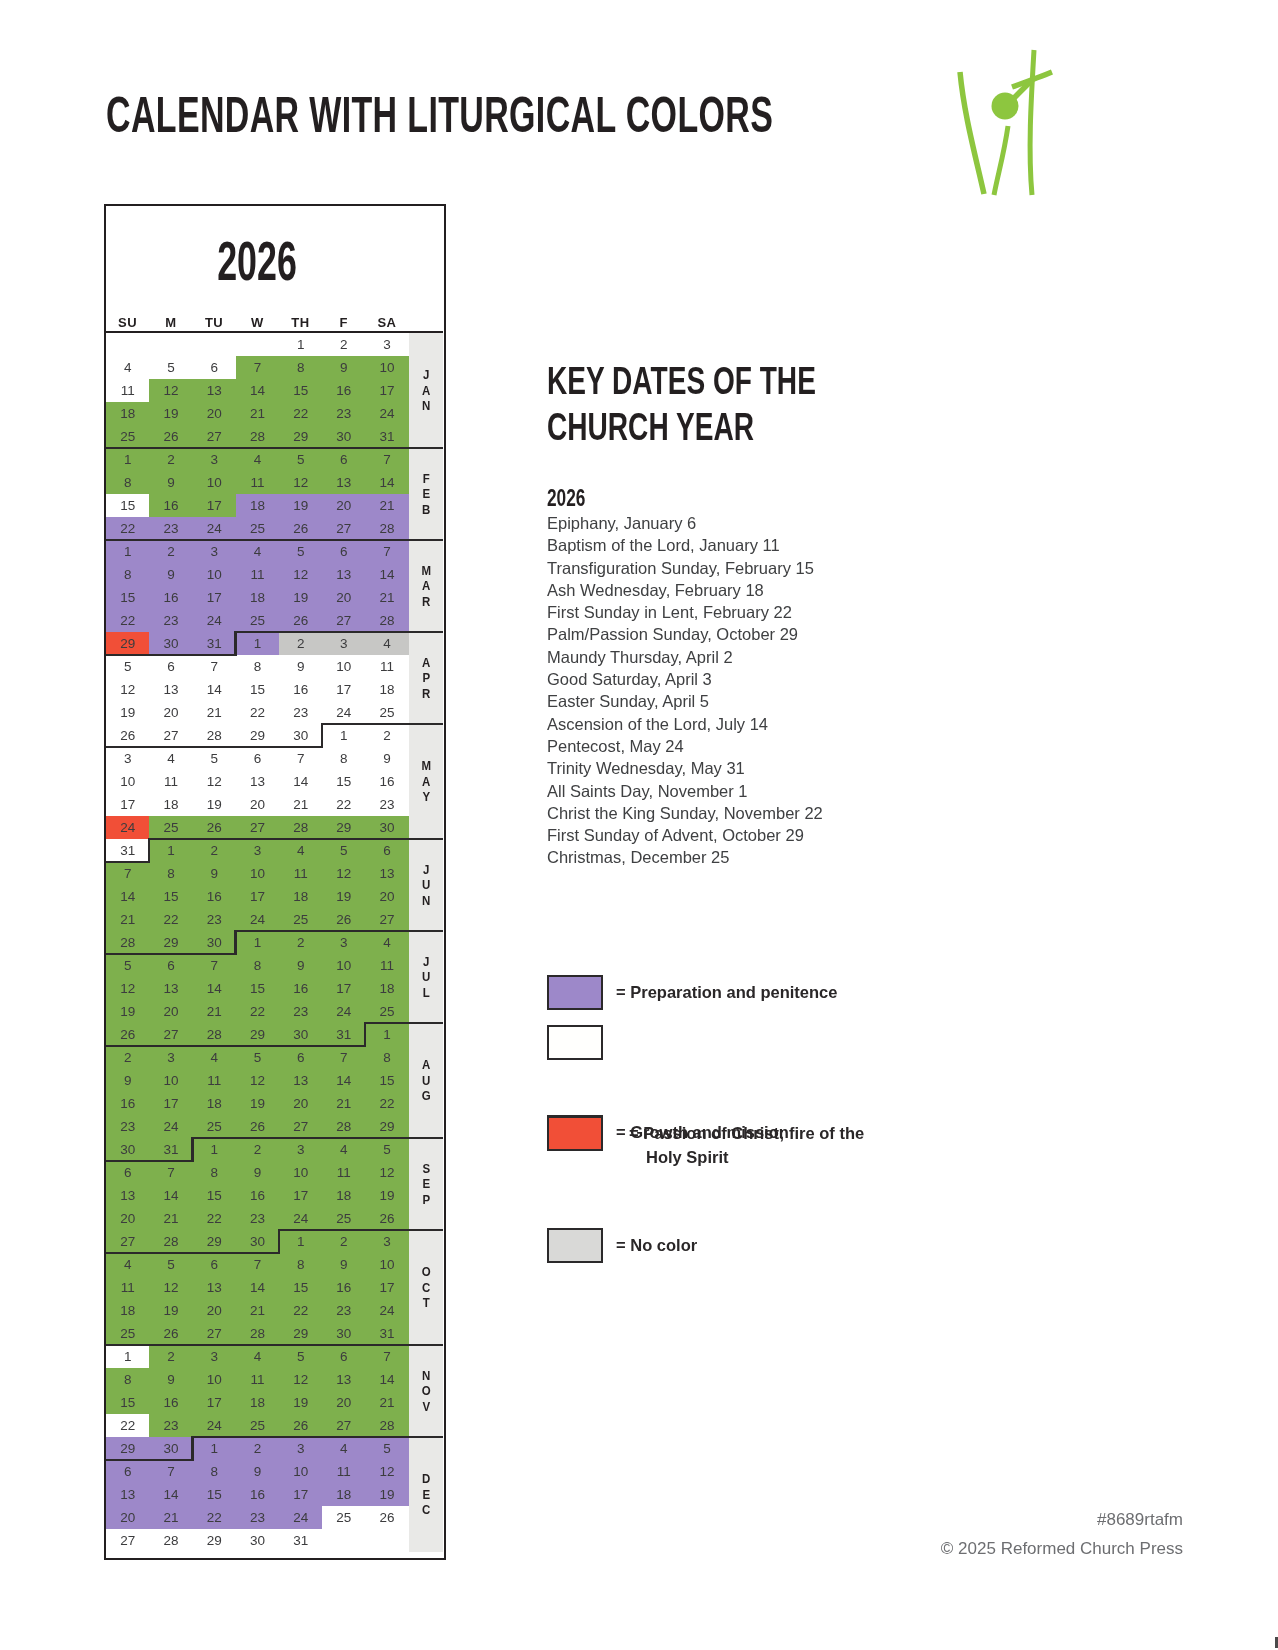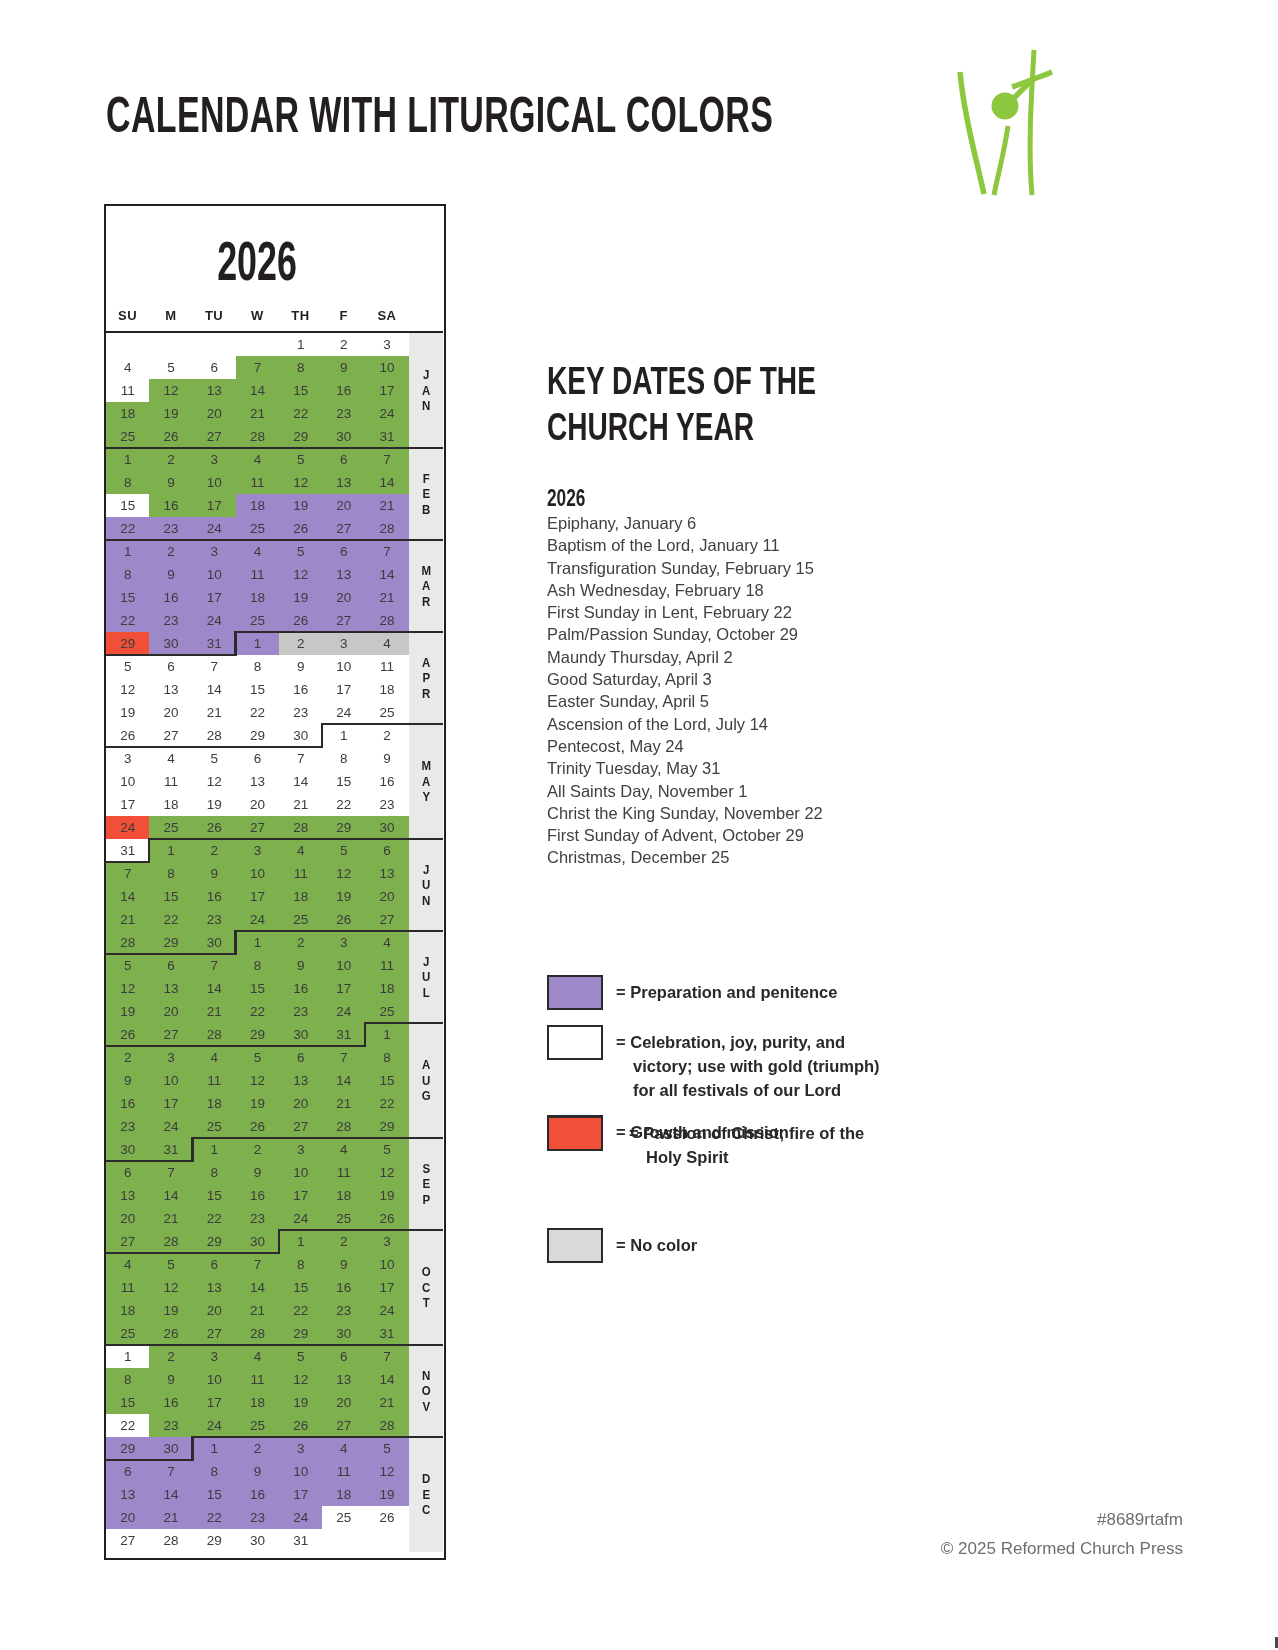--- a/index.html
+++ b/index.html
@@ -25,21 +25,21 @@
   
   .cal-box{
     position:absolute; left:104px; top:204px; width:342px; height:1356px;
     border:2.5px solid #231f20; background:#ffffff;
   }
   .cal-title{
     position:absolute; left:0; top:22px; width:302px; text-align:center;
     font-size:56px; font-weight:bold; transform:scaleX(0.64); transform-origin:center top;
     white-space:nowrap; color:#231f20;
   }
-  .dow-row{ position:absolute; left:0; top:102px; width:302.5px; height:22px; display:flex; }
+  .dow-row{ position:absolute; left:0; top:109px; width:302.5px; height:22px; display:flex; }
   .dow-cell{ flex:1; text-align:center; font-size:13px; font-weight:bold; letter-spacing:0.5px; color:#231f20;}
   .header-line{ position:absolute; left:0; top:124.5px; width:337px; height:2.5px; background:#231f20; }
   #cal-grid{ position:absolute; inset:0; }
   .cell{ position:absolute; }
   .cell span{
     display:block; width:100%; height:100%; text-align:center;
     font-size:13.5px; line-height:23px; color:#3c3c3e;
   }
   .mline{ position:absolute; background:#2b292a; }
   .strip-bg{ position:absolute; background:#e9e9e7; }
@@ -1294,41 +1294,36 @@
       <div>Baptism of the Lord, January 11</div>
       <div>Transfiguration Sunday, February 15</div>
       <div>Ash Wednesday, February 18</div>
       <div>First Sunday in Lent, February 22</div>
       <div>Palm/Passion Sunday, October 29</div>
       <div>Maundy Thursday, April 2</div>
       <div>Good Saturday, April 3</div>
       <div>Easter Sunday, April 5</div>
       <div>Ascension of the Lord, July 14</div>
       <div>Pentecost, May 24</div>
-      <div>Trinity Tuesday, May 31</div>
+      <div>Trinity Wednesday, May 31</div>
       <div>All Saints Day, November 1</div>
       <div>Christ the King Sunday, November 22</div>
       <div>First Sunday of Advent, October 29</div>
       <div>Christmas, December 25</div>
     </div>
 
   <div id="legend">
       <div class="legend-row" style="top: 975px;">
         <div class="legend-swatch" style="background: rgb(157, 136, 201);"></div>
         <div class="legend-text">
           <div>= Preparation and penitence</div>
         </div>
       </div>
       <div class="legend-row" style="top: 1025px;">
         <div class="legend-swatch" style="background: rgb(255, 255, 253);"></div>
-        <div class="legend-text">
-          <div>= Celebration, joy, purity, and</div>
-          <div class="cont">victory; use with gold (triumph)</div>
-          <div class="cont">for all festivals of our Lord</div>
-        </div>
       </div>
       <div class="legend-row" style="top: 1115px;">
         <div class="legend-swatch" style="background: rgb(126, 176, 77);"></div>
         <div class="legend-text">
           <div>= Growth and mission</div>
         </div>
       </div>
       <div class="legend-row" style="top: 1116px; gap: 13px;">
         <div class="legend-swatch" style="background: rgb(241, 79, 55);"></div>
         <div class="legend-text">

